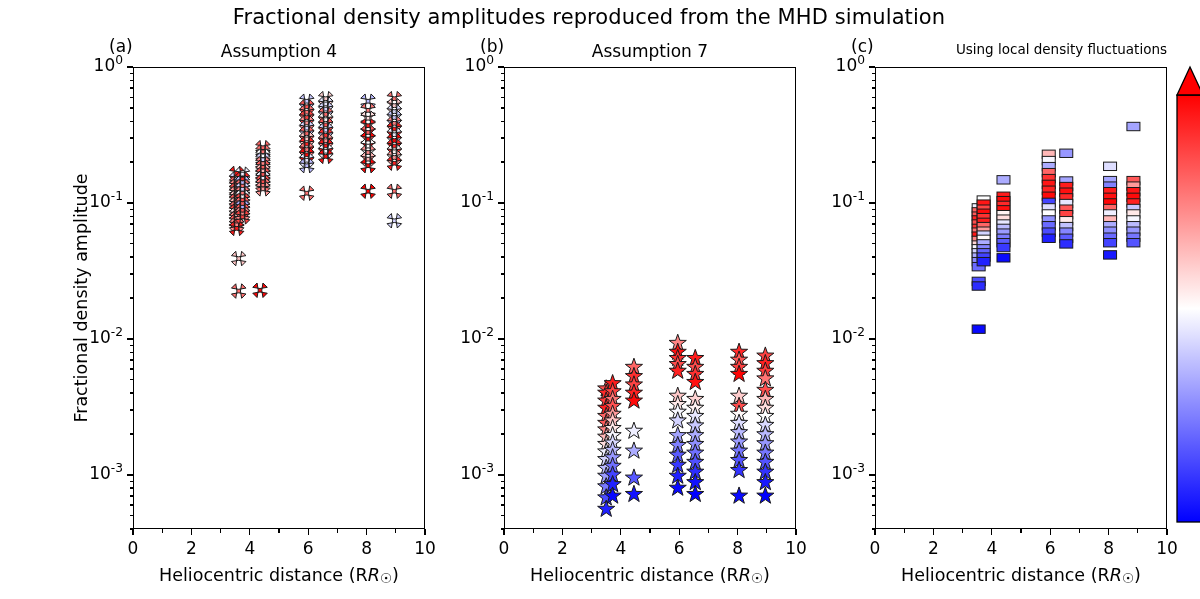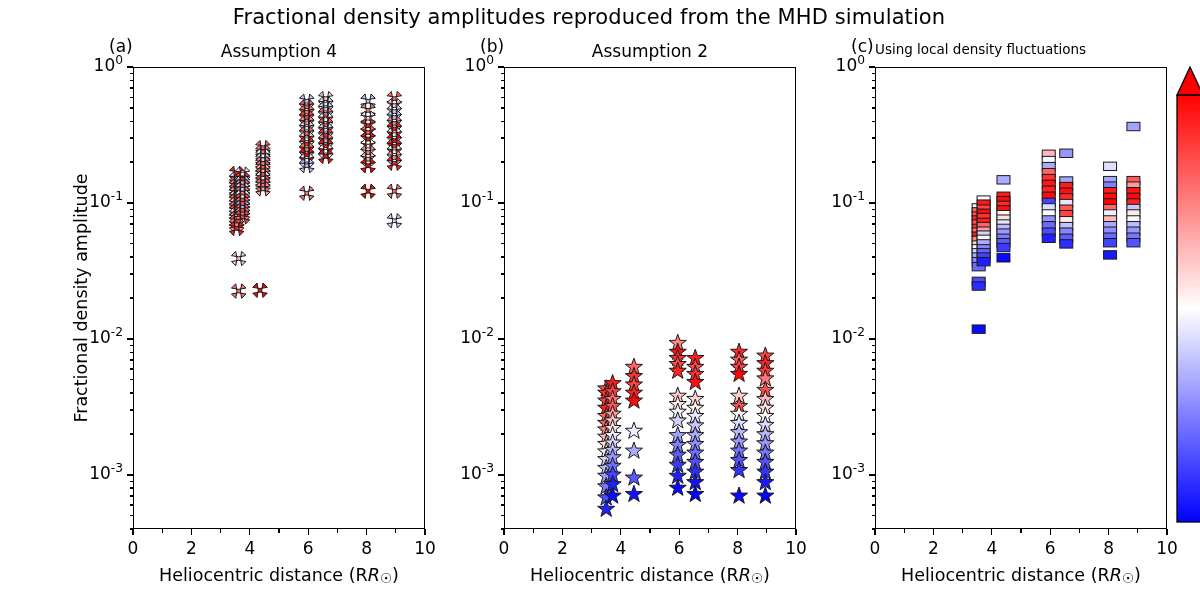--- a/index.html
+++ b/index.html
@@ -188,21 +188,21 @@
           <path d="M352.59,217.82L348.27,213.49L347.10,220.74L348.27,228.00L352.59,223.67L345.34,222.50L338.09,223.67L342.41,228.00L343.58,220.74L342.41,213.49L338.09,217.82L345.34,218.99L352.59,217.82Z" fill="rgb(211,211,255)" stroke="#1a1a1a" stroke-width="1.0"></path>
           <path d="M264.99,190.26L260.67,185.94L259.50,193.19L260.67,200.45L264.99,196.12L257.74,194.95L250.49,196.12L254.81,200.45L255.98,193.19L254.81,185.94L250.49,190.26L257.74,191.43L264.99,190.26Z" fill="rgb(255,116,116)" stroke="#1a1a1a" stroke-width="1.0"></path>
           <path d="M196.96,255.64L192.63,251.31L191.46,258.57L192.63,265.82L196.96,261.49L189.70,260.32L182.45,261.49L186.78,265.82L187.95,258.57L186.78,251.31L182.45,255.64L189.70,256.81L196.96,255.64Z" fill="rgb(255,196,196)" stroke="#1a1a1a" stroke-width="1.0"></path>
           <path d="M196.96,288.12L192.63,283.79L191.46,291.05L192.63,298.30L196.96,293.97L189.70,292.80L182.45,293.97L186.78,298.30L187.95,291.05L186.78,283.79L182.45,288.12L189.70,289.29L196.96,288.12Z" fill="rgb(255,113,113)" stroke="#1a1a1a" stroke-width="1.0"></path>
           <path d="M218.27,287.34L213.95,283.01L212.78,290.26L213.95,297.52L218.27,293.19L211.02,292.02L203.77,293.19L208.09,297.52L209.26,290.26L208.09,283.01L203.77,287.34L211.02,288.51L218.27,287.34Z" fill="rgb(255,5,5)" stroke="#1a1a1a" stroke-width="1.0"></path>
         </svg>
       </div>
       <div class="panel">
         <div class="axes" style="left: 455px; top: 67px; width: 292px; height: 462px;"></div>
         <div class="panel-letter" style="left: 431px; top: 36px;">(b)</div>
-        <div class="panel-title" style="left: 455px; top: 41px; width: 292px; text-align: center;">Assumption 2</div>
+        <div class="panel-title" style="left: 455px; top: 41px; width: 292px; text-align: center;">Assumption 7</div>
         <div class="tick" style="left: 454.3px; top: 529px; width: 1.4px; height: 6px;"></div>
         <div class="tlab" style="left: 435px; top: 538px; width: 40px; text-align: center;">0</div>
         <div class="tick" style="left: 512.7px; top: 529px; width: 1.4px; height: 6px;"></div>
         <div class="tlab" style="left: 493.4px; top: 538px; width: 40px; text-align: center;">2</div>
         <div class="tick" style="left: 571.1px; top: 529px; width: 1.4px; height: 6px;"></div>
         <div class="tlab" style="left: 551.8px; top: 538px; width: 40px; text-align: center;">4</div>
         <div class="tick" style="left: 629.5px; top: 529px; width: 1.4px; height: 6px;"></div>
         <div class="tlab" style="left: 610.2px; top: 538px; width: 40px; text-align: center;">6</div>
         <div class="tick" style="left: 687.9px; top: 529px; width: 1.4px; height: 6px;"></div>
         <div class="tlab" style="left: 668.6px; top: 538px; width: 40px; text-align: center;">8</div>
@@ -351,21 +351,21 @@
           <path d="M716.34,443.95L718.46,450.04L724.90,450.17L719.76,454.07L721.63,460.23L716.34,456.55L711.05,460.23L712.92,454.07L707.78,450.17L714.22,450.04Z" fill="rgb(118,118,255)" stroke="#1a1a1a" stroke-width="1.0"></path>
           <path d="M716.34,453.19L718.46,459.28L724.90,459.41L719.76,463.30L721.63,469.47L716.34,465.79L711.05,469.47L712.92,463.30L707.78,459.41L714.22,459.28Z" fill="rgb(84,84,255)" stroke="#1a1a1a" stroke-width="1.0"></path>
           <path d="M716.34,463.01L718.46,469.10L724.90,469.23L719.76,473.13L721.63,479.29L716.34,475.61L711.05,479.29L712.92,473.13L707.78,469.23L714.22,469.10Z" fill="rgb(51,51,255)" stroke="#1a1a1a" stroke-width="1.0"></path>
           <path d="M716.34,473.44L718.46,479.53L724.90,479.66L719.76,483.56L721.63,489.72L716.34,486.04L711.05,489.72L712.92,483.56L707.78,479.66L714.22,479.53Z" fill="rgb(25,25,255)" stroke="#1a1a1a" stroke-width="1.0"></path>
           <path d="M716.34,486.96L718.46,493.04L724.90,493.17L719.76,497.07L721.63,503.24L716.34,499.56L711.05,503.24L712.92,497.07L707.78,493.17L714.22,493.04Z" fill="rgb(0,0,255)" stroke="#1a1a1a" stroke-width="1.0"></path>
         </svg>
       </div>
       <div class="panel">
         <div class="axes" style="left: 826px; top: 67px; width: 292px; height: 462px;"></div>
         <div class="panel-letter" style="left: 802px; top: 36px;">(c)</div>
-        <div class="panel-title small" style="left: 826px; top: 41px; width: 292px; text-align: left;">Using local density fluctuations</div>
+        <div class="panel-title small" style="left: 826px; top: 41px; width: 292px; text-align: right;">Using local density fluctuations</div>
         <div class="tick" style="left: 825.3px; top: 529px; width: 1.4px; height: 6px;"></div>
         <div class="tlab" style="left: 806px; top: 538px; width: 40px; text-align: center;">0</div>
         <div class="tick" style="left: 883.7px; top: 529px; width: 1.4px; height: 6px;"></div>
         <div class="tlab" style="left: 864.4px; top: 538px; width: 40px; text-align: center;">2</div>
         <div class="tick" style="left: 942.1px; top: 529px; width: 1.4px; height: 6px;"></div>
         <div class="tlab" style="left: 922.8px; top: 538px; width: 40px; text-align: center;">4</div>
         <div class="tick" style="left: 1000.5px; top: 529px; width: 1.4px; height: 6px;"></div>
         <div class="tlab" style="left: 981.2px; top: 538px; width: 40px; text-align: center;">6</div>
         <div class="tick" style="left: 1058.9px; top: 529px; width: 1.4px; height: 6px;"></div>
         <div class="tlab" style="left: 1039.6px; top: 538px; width: 40px; text-align: center;">8</div>

